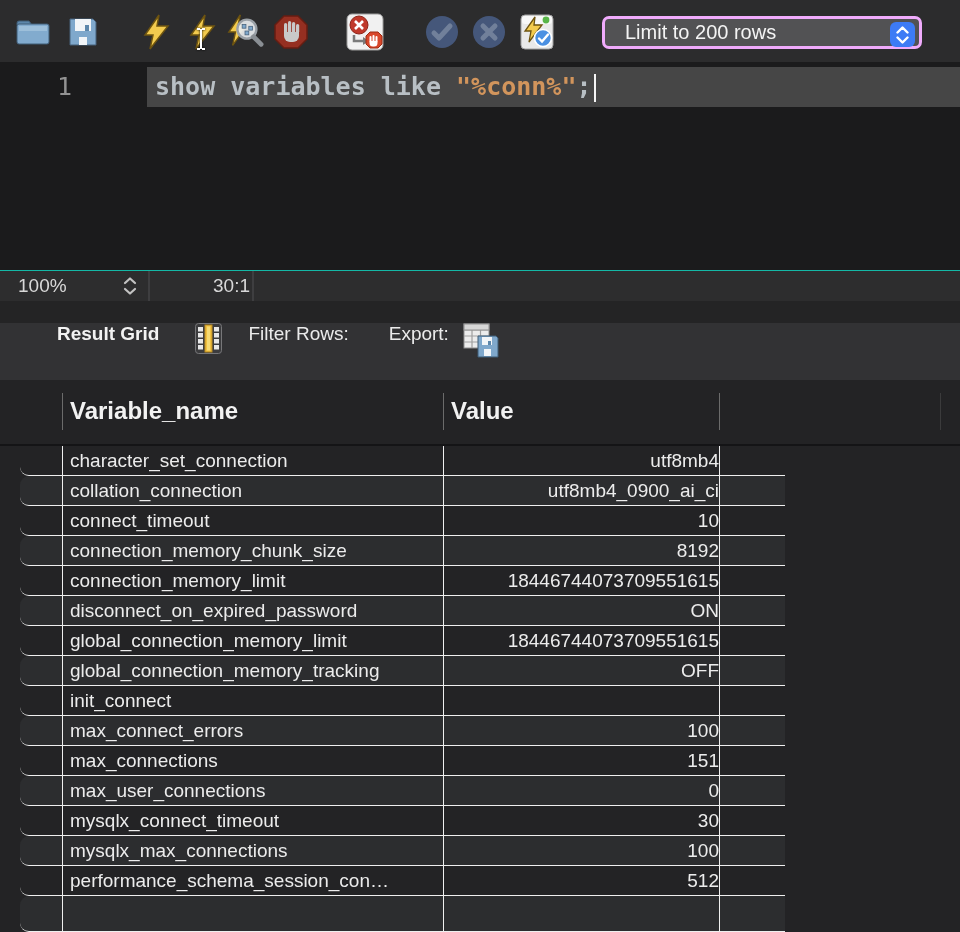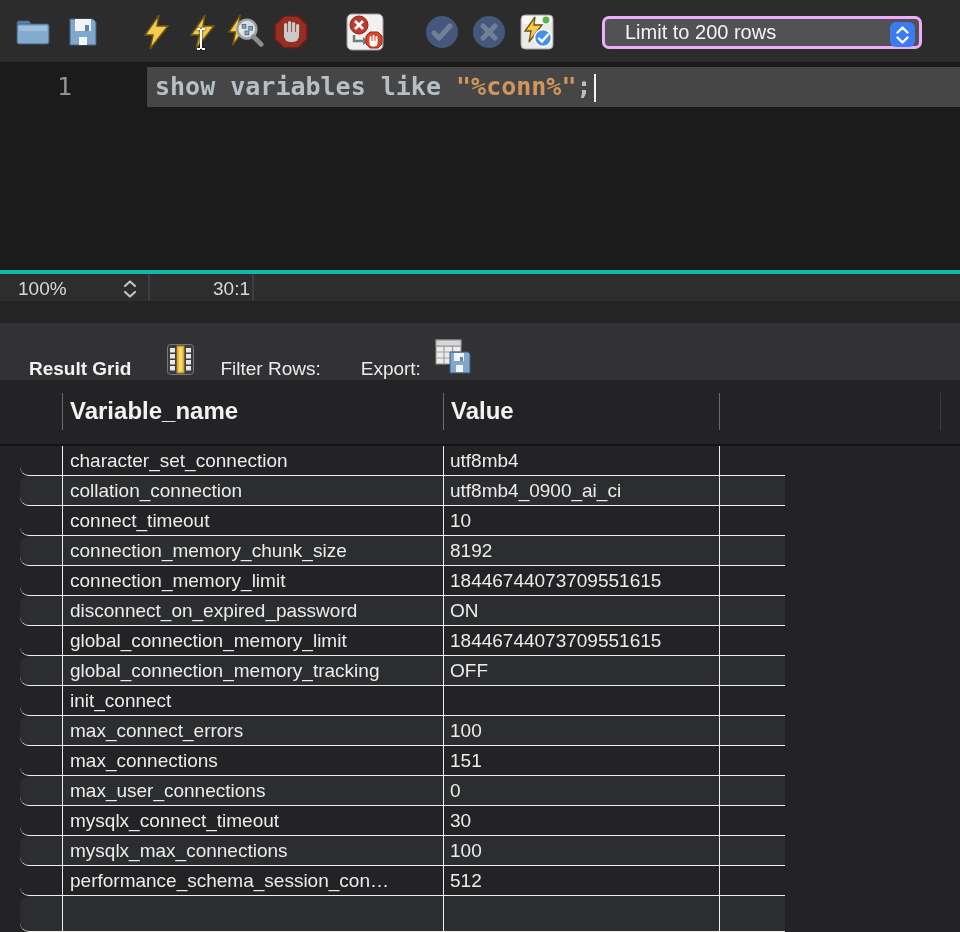--- a/index.html
+++ b/index.html
@@ -30,29 +30,29 @@
     text-align:right; color:#939393; font-family:"DejaVu Sans Mono", monospace; font-size:25px;
   }
   .code-line {
     position:absolute; left:155px; top:5px; height:40px; line-height:40px; white-space:pre;
     font-family:"DejaVu Sans Mono", monospace; font-size:25px; font-weight:600;
   }
   .code-plain { color:#b8bfc4; }
   .code-string { color:#d2955c; }
   .caret { display:inline-block; width:2px; height:28px; background:#f5f5f5; vertical-align:middle; margin-left:2px; }
   
-  .statusbar { position:absolute; left:0; top:270px; width:960px; height:31px; background:#2d2d2e; border-top:4px solid #14b8a6; color:#d8d8d8; font-size:19px; }
+  .statusbar { position:absolute; left:0; top:270px; width:960px; height:31px; background:#2d2d2e; border-top:1px solid #14b8a6; color:#d8d8d8; font-size:19px; }
   .zoom-val { position:absolute; left:18px; top:0; line-height:30px; }
   .zoom-stepper { position:absolute; left:120px; top:5px; width:20px; height:20px; }
   .sb-div { position:absolute; top:0; width:2px; height:30px; background:#3e3e40; }
   .pos-val { position:absolute; left:160px; width:90px; top:0; line-height:30px; text-align:right; }
   
   .gap { position:absolute; left:0; top:301px; width:960px; height:22px; background:#242425; }
   
-  .rtoolbar { position:absolute; left:0; top:323px; width:960px; height:57px; background:#323234; display:flex; align-items:flex-end; color:#ebebeb; font-size:19px; }
+  .rtoolbar { position:absolute; left:0; top:323px; width:960px; height:57px; background:#323234; display:flex; align-items:flex-start; color:#ebebeb; font-size:19px;padding-left:28px; }
   .rg-title { margin-left:29px; font-weight:bold; font-size:19px; color:#f2f2f2; }
   .rg-icon { margin-left:36px; }
   .filter-label { margin-left:26px; }
   .search-box {
     margin-left:38px; width:237px; height:31px; border:1.5px solid #505052; border-radius:8px;
     background:#2e2e30; display:flex; align-items:center; padding-left:9px;
   }
   .search-ph { color:#8e8e8e; font-size:19px; margin-left:7px; }
   .export-label { margin-left:40px; }
   .export-icon { margin-left:14px; }
@@ -62,21 +62,21 @@
   .hdr-tick { position:absolute; top:13px; width:1px; height:37px; background:#6b6b6b; }
   .hdr-tick.faint { background:#3b3b3c; }
   .hdr-label { position:absolute; top:0; line-height:62px; color:#f2f2f2; font-size:24px; font-weight:600; }
   .hdr-sep { position:absolute; left:0; top:64px; width:960px; height:2px; background:#141416; }
   .grid-rows { position:absolute; left:0; top:66px; width:785px; height:486px; display:flex; flex-direction:column; }
   .grid-row { display:flex; height:30px; margin-left:20px; border-bottom:1px solid #efefef; border-radius:9px 0 0 9px; color:#ececec; font-size:19px; }
   .grid-row:nth-child(even) { background:#2c2d2f; }
   .grid-row.empty-row { flex:1; border-radius:9px 0 0 9px; }
   .cell-gutter { width:42px; }
   .cell-name { width:381px; padding-left:8px; line-height:29px; white-space:nowrap; overflow:hidden; }
-  .cell-value { width:276px; padding-left:7px; line-height:29px; white-space:nowrap; overflow:hidden; }
+  .cell-value { width:276px; padding-left:7px; line-height:29px; white-space:nowrap; overflow:hidden;text-align:right; }
   .cell-filler { flex:1; }
   .vline { position:absolute; top:66px; width:1px; height:485px; background:#efefef; z-index:3; }
 </style>
 </head>
 <body>
 
 <div id="screen">
 
   <div class="toolbar">
 

